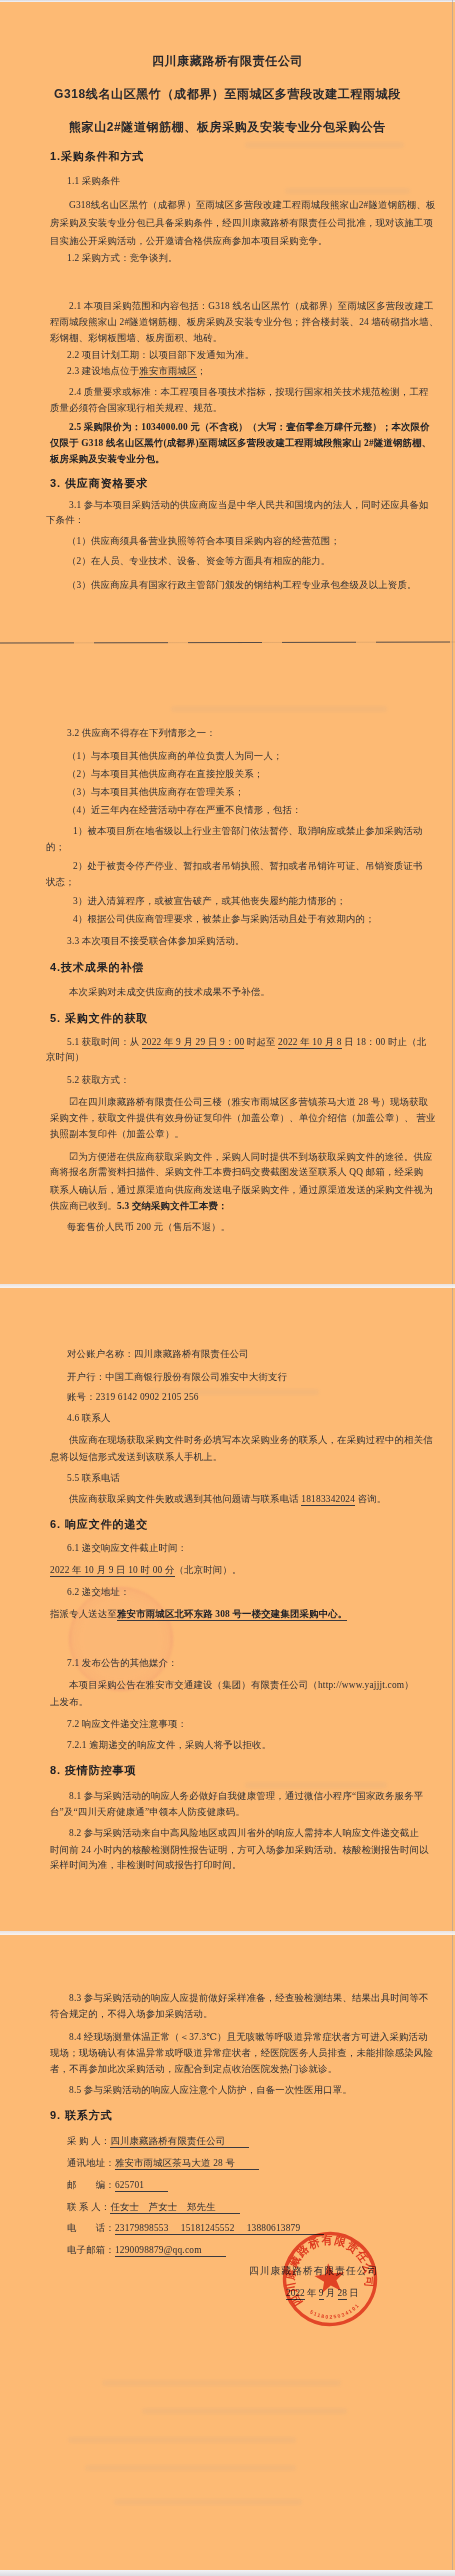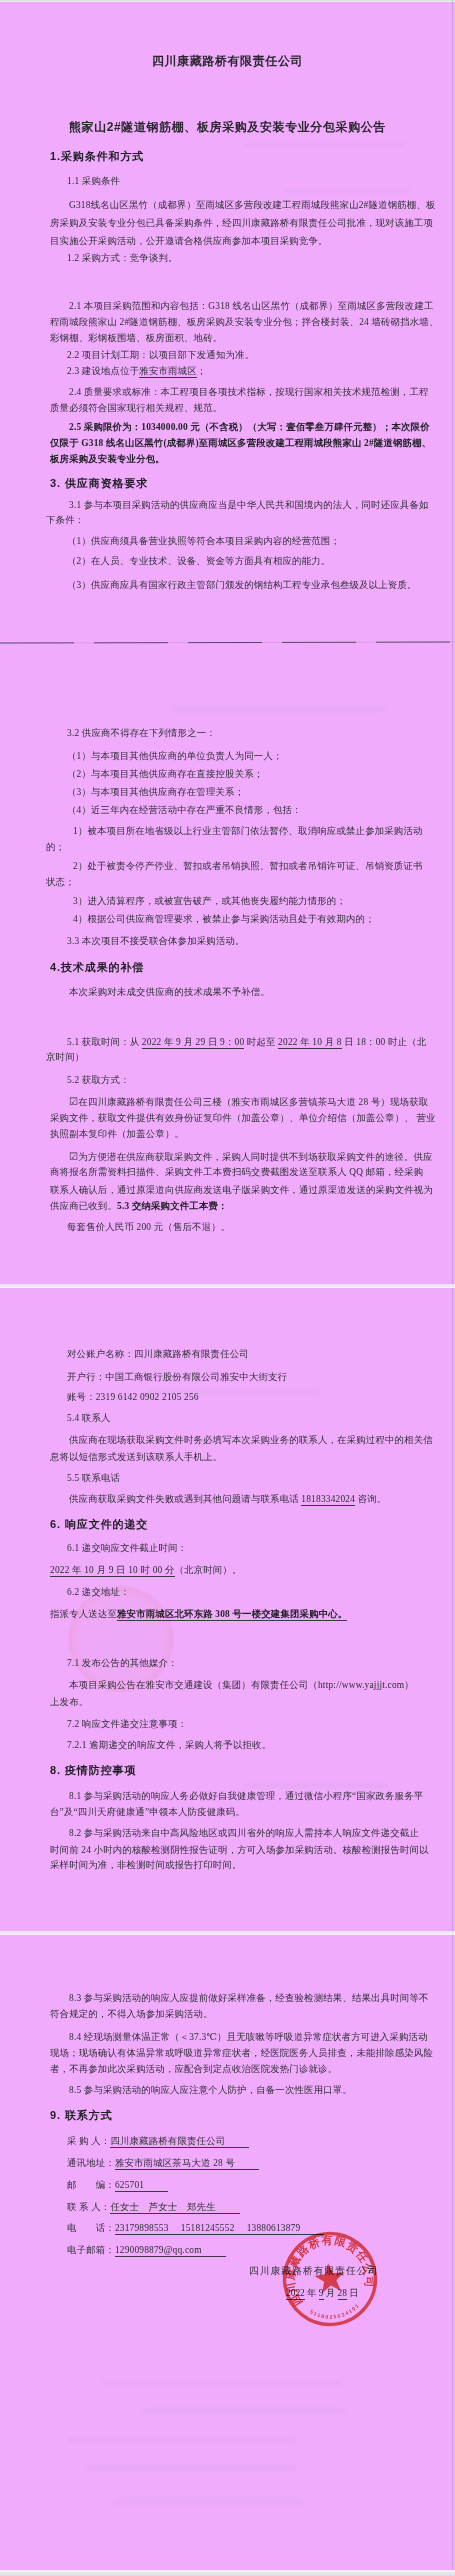--- a/index.html
+++ b/index.html
@@ -1,16 +1,16 @@
 <!DOCTYPE html>
 <html style="font-size:9px"><head>
 <meta charset="utf-8">
 <style>
   html,body{margin:0;padding:0;background:#ededf0;}
-  .doc{position:relative;width:455px;height:2576px;margin:0 auto;background:#f0abfc;overflow:hidden;
+  .doc{position:relative;width:455px;height:2576px;margin:0 auto;background:#fdba74;overflow:hidden;
        font-family:"Liberation Serif","DejaVu Serif",serif;}
   .ln{position:absolute;left:50px;width:376px;font-size:9.4px;line-height:1.3;color:#2e2e33;
       letter-spacing:0.2px;white-space:nowrap;}
   .c{left:0;width:455px;text-align:center;font-family:"Liberation Sans","DejaVu Sans",sans-serif;
      font-weight:700;font-size:12px;color:#28282d;letter-spacing:0.6px;}
   .h{font-family:"Liberation Sans","DejaVu Sans",sans-serif;font-weight:700;font-size:11px;
      color:#1f1f24;letter-spacing:0.9px;}
   .ind{left:69px}.it{left:67px}.sub{left:73px}.hang{left:46px}
   .b{font-weight:700;color:#232328}
   .ul{border-bottom:0.7px solid #3a3a40;padding-bottom:0.6px;}
@@ -49,20 +49,21 @@
   <div class="ghost" style="left:171px;top:706px;width:216px"></div>
   <div class="ghost" style="left:148px;top:1389px;width:171px"></div>
   <div class="ghost" style="left:245px;top:1782px;width:142px"></div>
   <div class="ghost" style="left:102px;top:2380px;width:239px"></div>
   <div class="ghost" style="left:142px;top:2408px;width:205px"></div>
   <div class="ghost" style="left:68px;top:2437px;width:228px"></div>
   <div class="ghost" style="left:85px;top:2465px;width:211px"></div>
   <div class="ghost" style="left:114px;top:2499px;width:188px"></div>
 
   <div class="ln c" style="top:54px">四川康藏路桥有限责任公司</div>
+  <div class="ln c" style="top:87px">G318线名山区黑竹（成都界）至雨城区多营段改建工程雨城段</div>
   <div class="ln c" style="top:120px">熊家山2#隧道钢筋棚、板房采购及安装专业分包采购公告</div>
 
   <div class="ln h" style="top:149px">1.采购条件和方式</div>
   <div class="ln it" style="top:175px">1.1 采购条件</div>
   <div class="ln ind" style="top:199px">G318线名山区黑竹（成都界）至雨城区多营段改建工程雨城段熊家山2#隧道钢筋棚、板</div>
   <div class="ln" style="top:217px">房采购及安装专业分包已具备采购条件，经四川康藏路桥有限责任公司批准，现对该施工项</div>
   <div class="ln" style="top:235px">目实施公开采购活动，公开邀请合格供应商参加本项目采购竞争。</div>
   <div class="ln it" style="top:252px">1.2 采购方式：竞争谈判。</div>
 
   <div class="ln ind" style="top:300px">2.1 本项目采购范围和内容包括：G318 线名山区黑竹（成都界）至雨城区多营段改建工</div>
@@ -94,20 +95,21 @@
   <div class="ln hang" style="top:841px">的；</div>
   <div class="ln sub" style="top:860px">2）处于被责令停产停业、暂扣或者吊销执照、暂扣或者吊销许可证、吊销资质证书</div>
   <div class="ln hang" style="top:876px">状态；</div>
   <div class="ln sub" style="top:895px">3）进入清算程序，或被宣告破产，或其他丧失履约能力情形的；</div>
   <div class="ln sub" style="top:913px">4）根据公司供应商管理要求，被禁止参与采购活动且处于有效期内的；</div>
   <div class="ln it" style="top:935px">3.3 本次项目不接受联合体参加采购活动。</div>
 
   <div class="ln h" style="top:960px">4.技术成果的补偿</div>
   <div class="ln ind" style="top:986px">本次采购对未成交供应商的技术成果不予补偿。</div>
 
+  <div class="ln h" style="top:1011px">5. 采购文件的获取</div>
   <div class="ln it" style="top:1036px">
     <span>5.1 获取时间：从 </span><span class="ul">2022 年 9 月 29 日 9：00</span><span> 时起至 </span><span class="ul">2022 年 10 月 8</span><span> 日 18：00 时止（北</span>
   </div>
   <div class="ln hang" style="top:1051px">京时间）</div>
   <div class="ln it" style="top:1074px">5.2 获取方式：</div>
   <div class="ln ind" style="top:1096px">
     <span class="cb">☑</span><span>在四川康藏路桥有限责任公司三楼（雅安市雨城区多营镇茶马大道 28 号）现场获取</span>
   </div>
   <div class="ln" style="top:1112px">采购文件，获取文件提供有效身份证复印件（加盖公章）、单位介绍信（加盖公章）、 营业</div>
   <div class="ln" style="top:1128px">执照副本复印件（加盖公章）。</div>
@@ -117,21 +119,21 @@
   <div class="ln" style="top:1166px">商将报名所需资料扫描件、采购文件工本费扫码交费截图发送至联系人 QQ 邮箱，经采购</div>
   <div class="ln" style="top:1184px">联系人确认后，通过原渠道向供应商发送电子版采购文件，通过原渠道发送的采购文件视为</div>
   <div class="ln" style="top:1200px">
     <span>供应商已收到。</span><span class="b">5.3 交纳采购文件工本费：</span>
   </div>
   <div class="ln it" style="top:1221px">每套售价人民币 200 元（售后不退）。</div>
 
   <div class="ln it" style="top:1348px">对公账户名称：四川康藏路桥有限责任公司</div>
   <div class="ln it" style="top:1371px">开户行：中国工商银行股份有限公司雅安中大街支行</div>
   <div class="ln it" style="top:1391px">账号：2319 6142 0902 2105 256</div>
-  <div class="ln it" style="top:1412px">5.4 联系人</div>
+  <div class="ln it" style="top:1412px">4.6 联系人</div>
   <div class="ln ind" style="top:1434px">供应商在现场获取采购文件时务必填写本次采购业务的联系人，在采购过程中的相关信</div>
   <div class="ln" style="top:1451px">息将以短信形式发送到该联系人手机上。</div>
   <div class="ln it" style="top:1472px">5.5 联系电话</div>
   <div class="ln ind" style="top:1493px">
     <span>供应商获取采购文件失败或遇到其他问题请与联系电话 </span><span class="ul">18183342024</span><span> 咨询。</span>
   </div>
 
   <div class="ln h" style="top:1517px">6. 响应文件的递交</div>
   <div class="ln it" style="top:1542px">6.1 递交响应文件截止时间：</div>
   <div class="ln" style="top:1564px">

